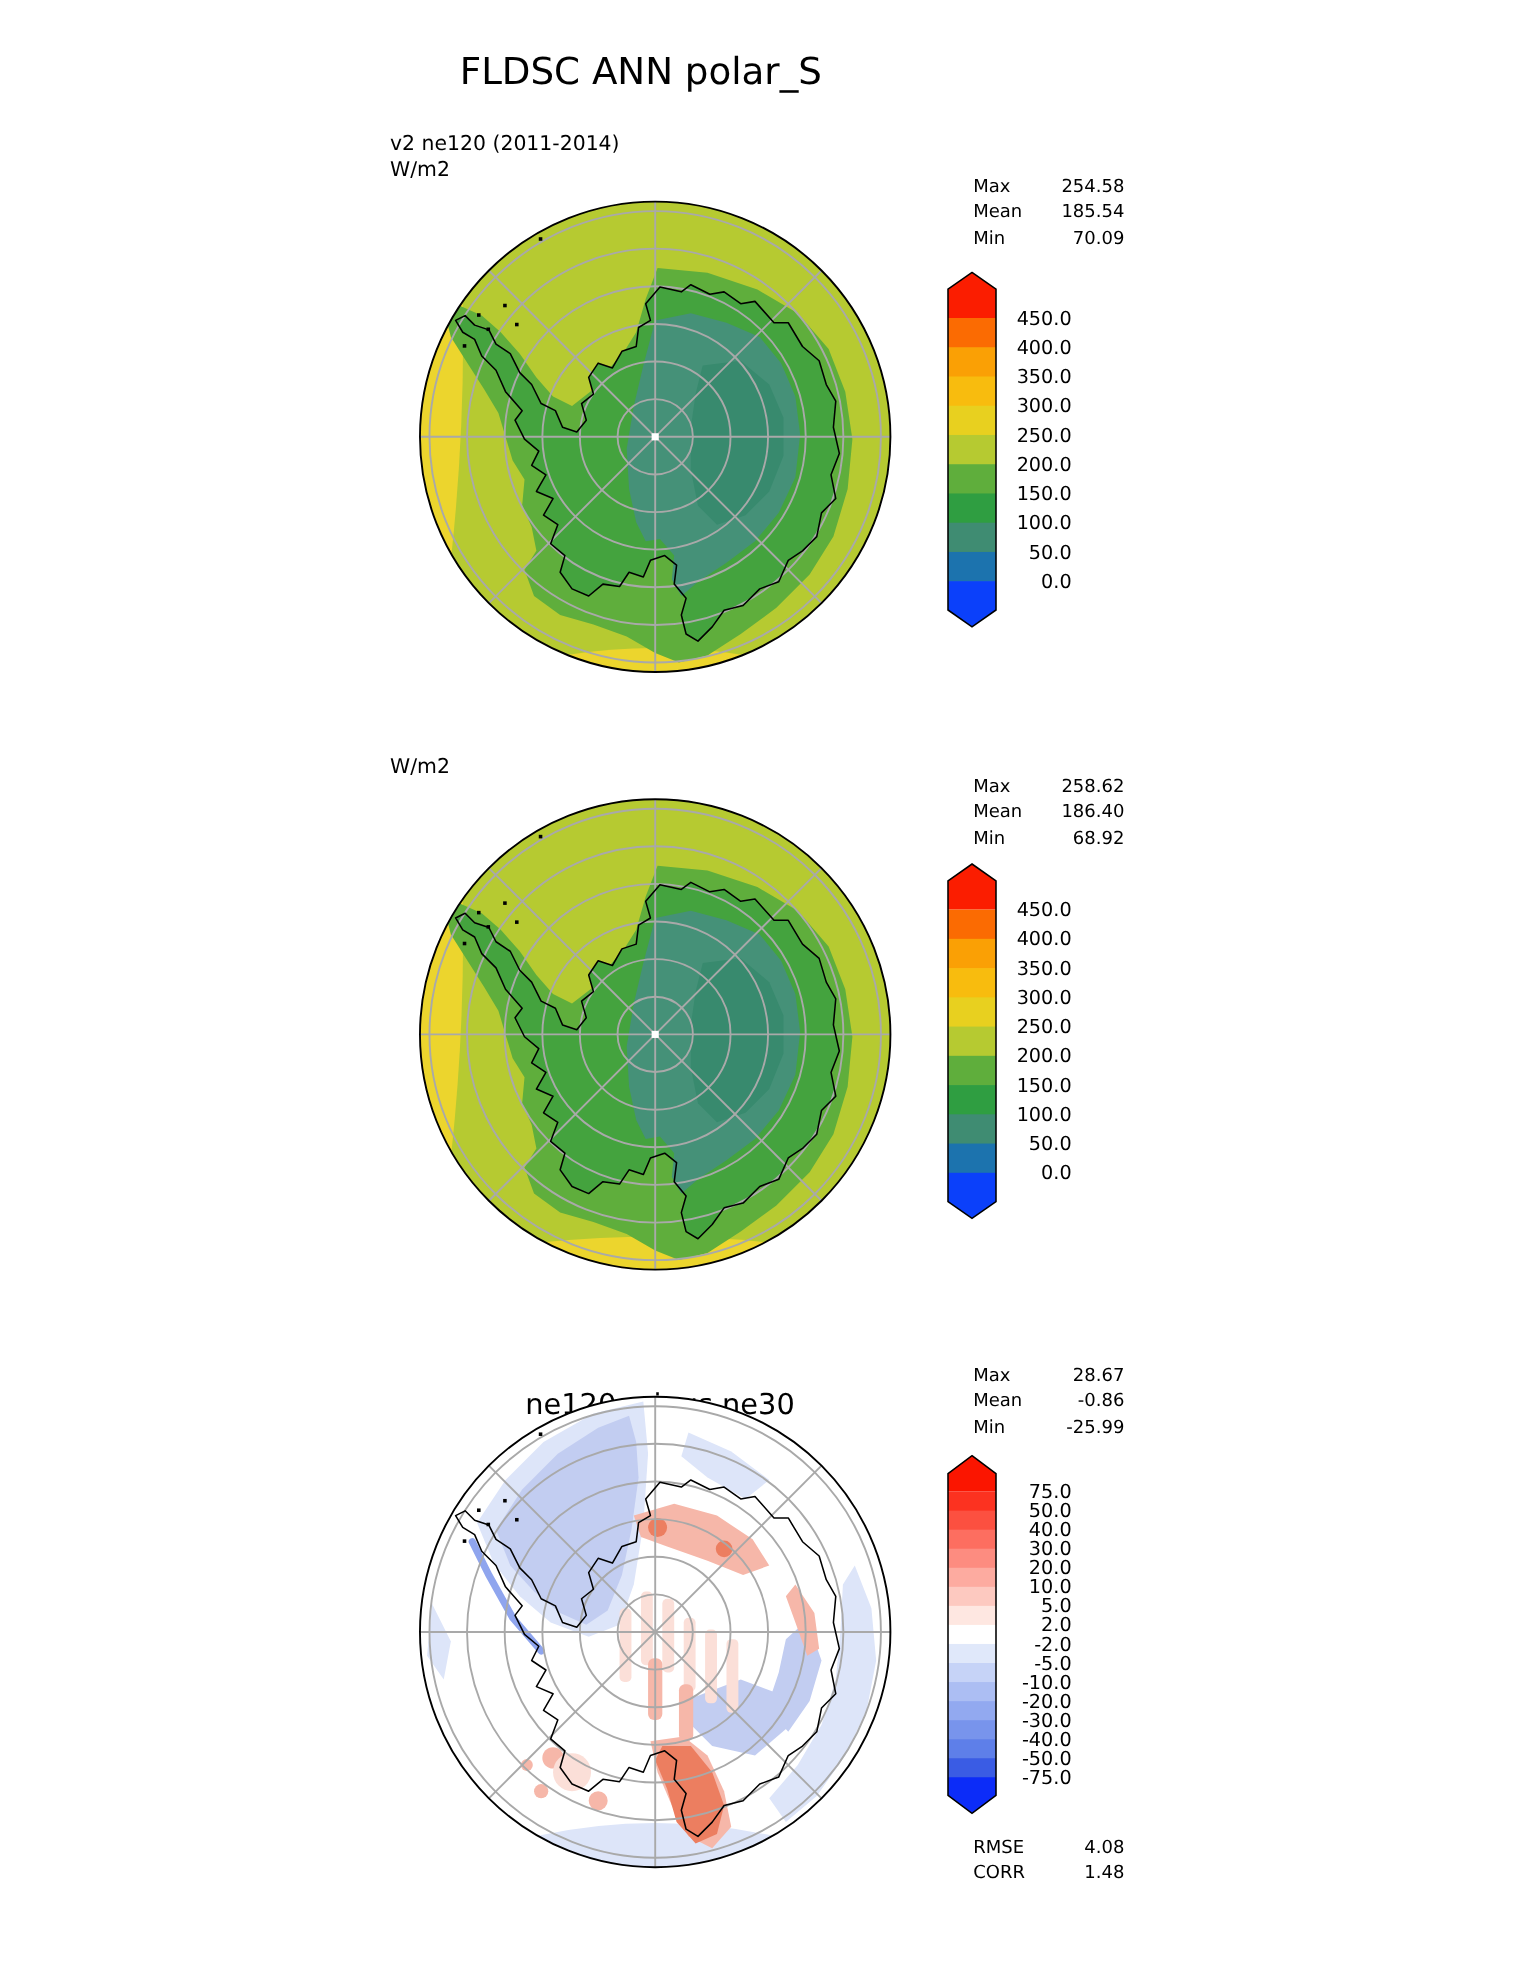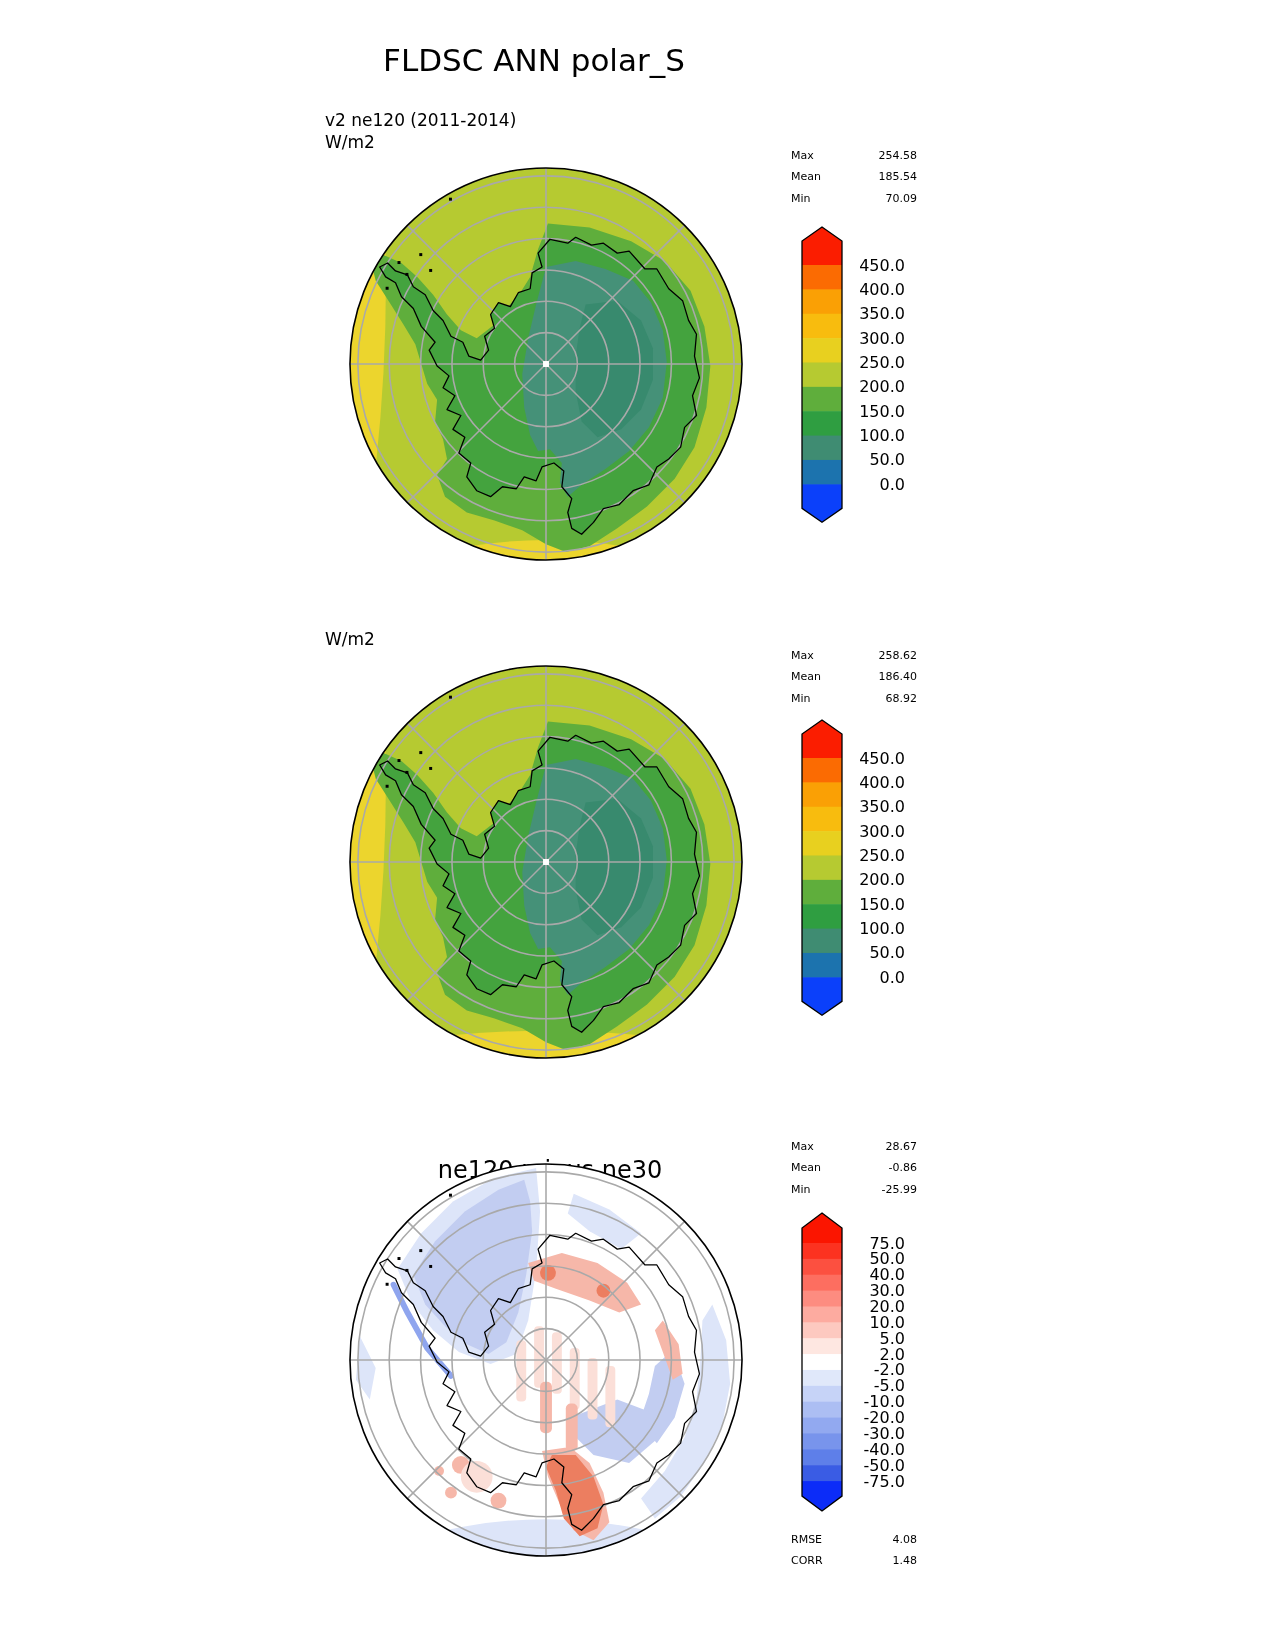--- a/index.html
+++ b/index.html
@@ -4,25 +4,25 @@
 <style>
   html,body{margin:0;padding:0;background:#ffffff;}
   body{width:1275px;height:1650px;position:relative;overflow:hidden;
        font-family:"DejaVu Sans","Liberation Sans",sans-serif;color:#000;}
   .fig{position:absolute;inset:0;}
   .main-title{position:absolute;left:524px;top:42px;transform:translateX(-50%);
               font-size:31px;white-space:nowrap;margin-left:10px;}
   .plabel{position:absolute;left:325px;font-size:17px;white-space:nowrap;line-height:21px;}
   .diff-title{position:absolute;left:550px;top:1156px;transform:translateX(-50%);
               font-size:24px;white-space:nowrap;}
-  .stats{position:absolute;left:791px;width:126px;font-size:11px;}
+  .stats{position:absolute;left:811px;width:126px;font-size:15px;}
   .srow{display:flex;justify-content:space-between;height:21.4px;line-height:21.4px;}
   .srow .sval{text-align:left;}
   .map{position:absolute;left:348px;width:396px;height:396px;}
-  .cbar{position:absolute;left:789px;width:112px;height:300px;margin-left:12px;}
+  .cbar{position:absolute;left:789px;width:112px;height:300px;}
 </style>
 </head>
 <body>
 
 <div class="fig">
 
   <div class="main-title">FLDSC ANN polar_S</div>
 
   <div class="plabel" style="top:110px">v2 ne120 (2011-2014)</div>
   <div class="plabel" style="top:132px">W/m2</div>

